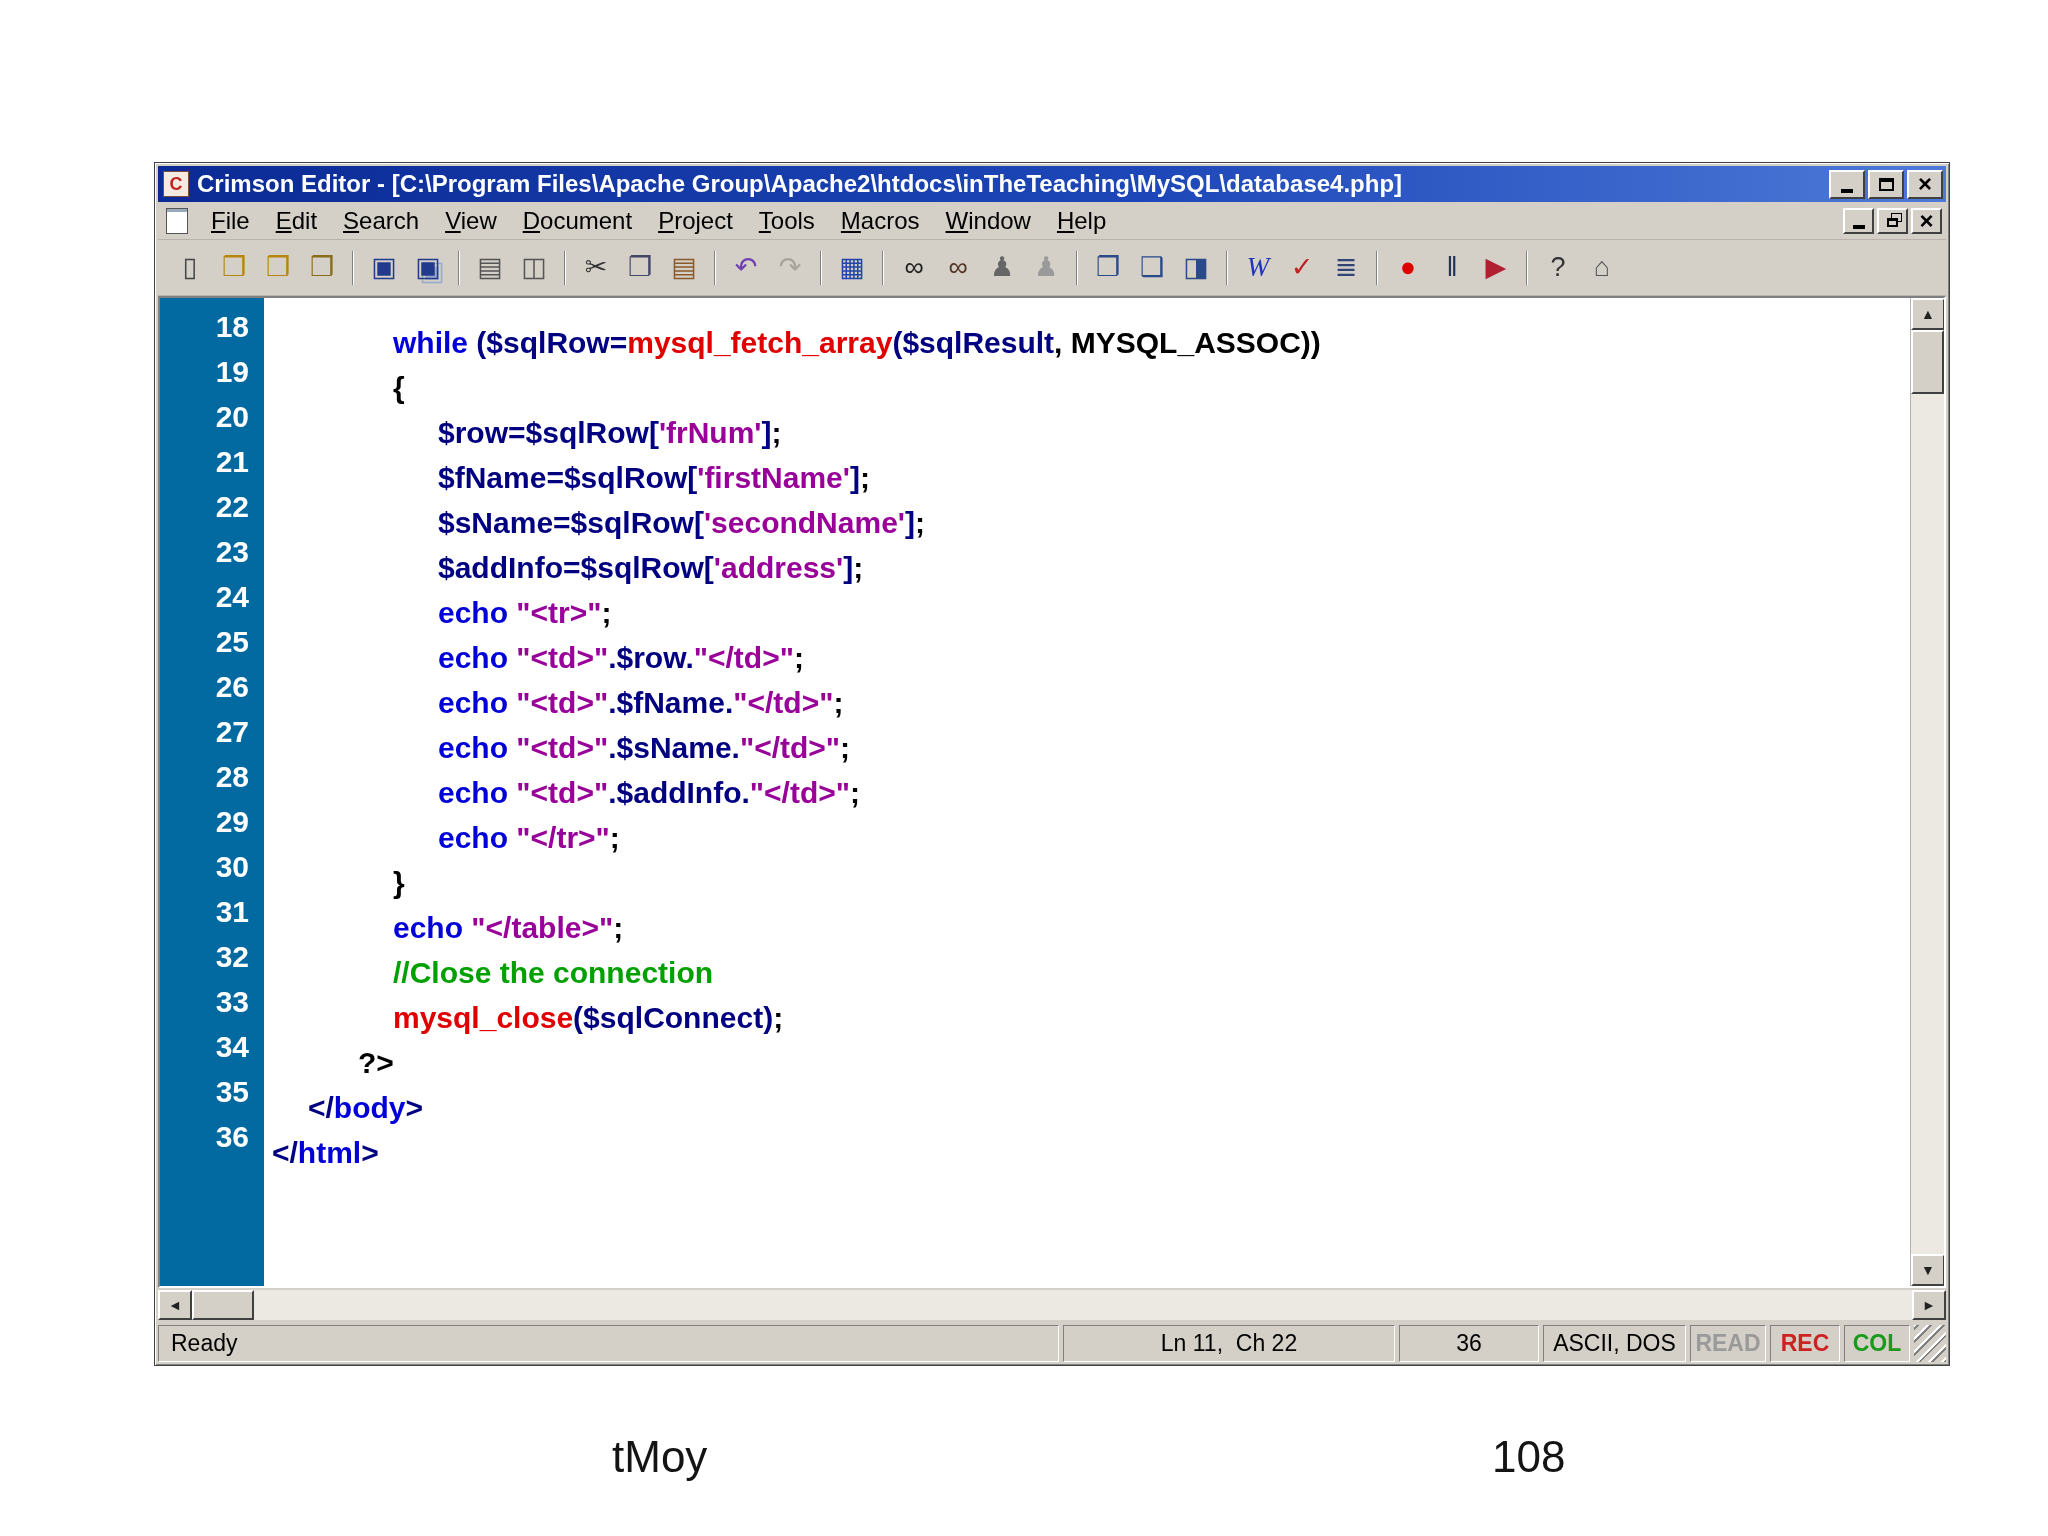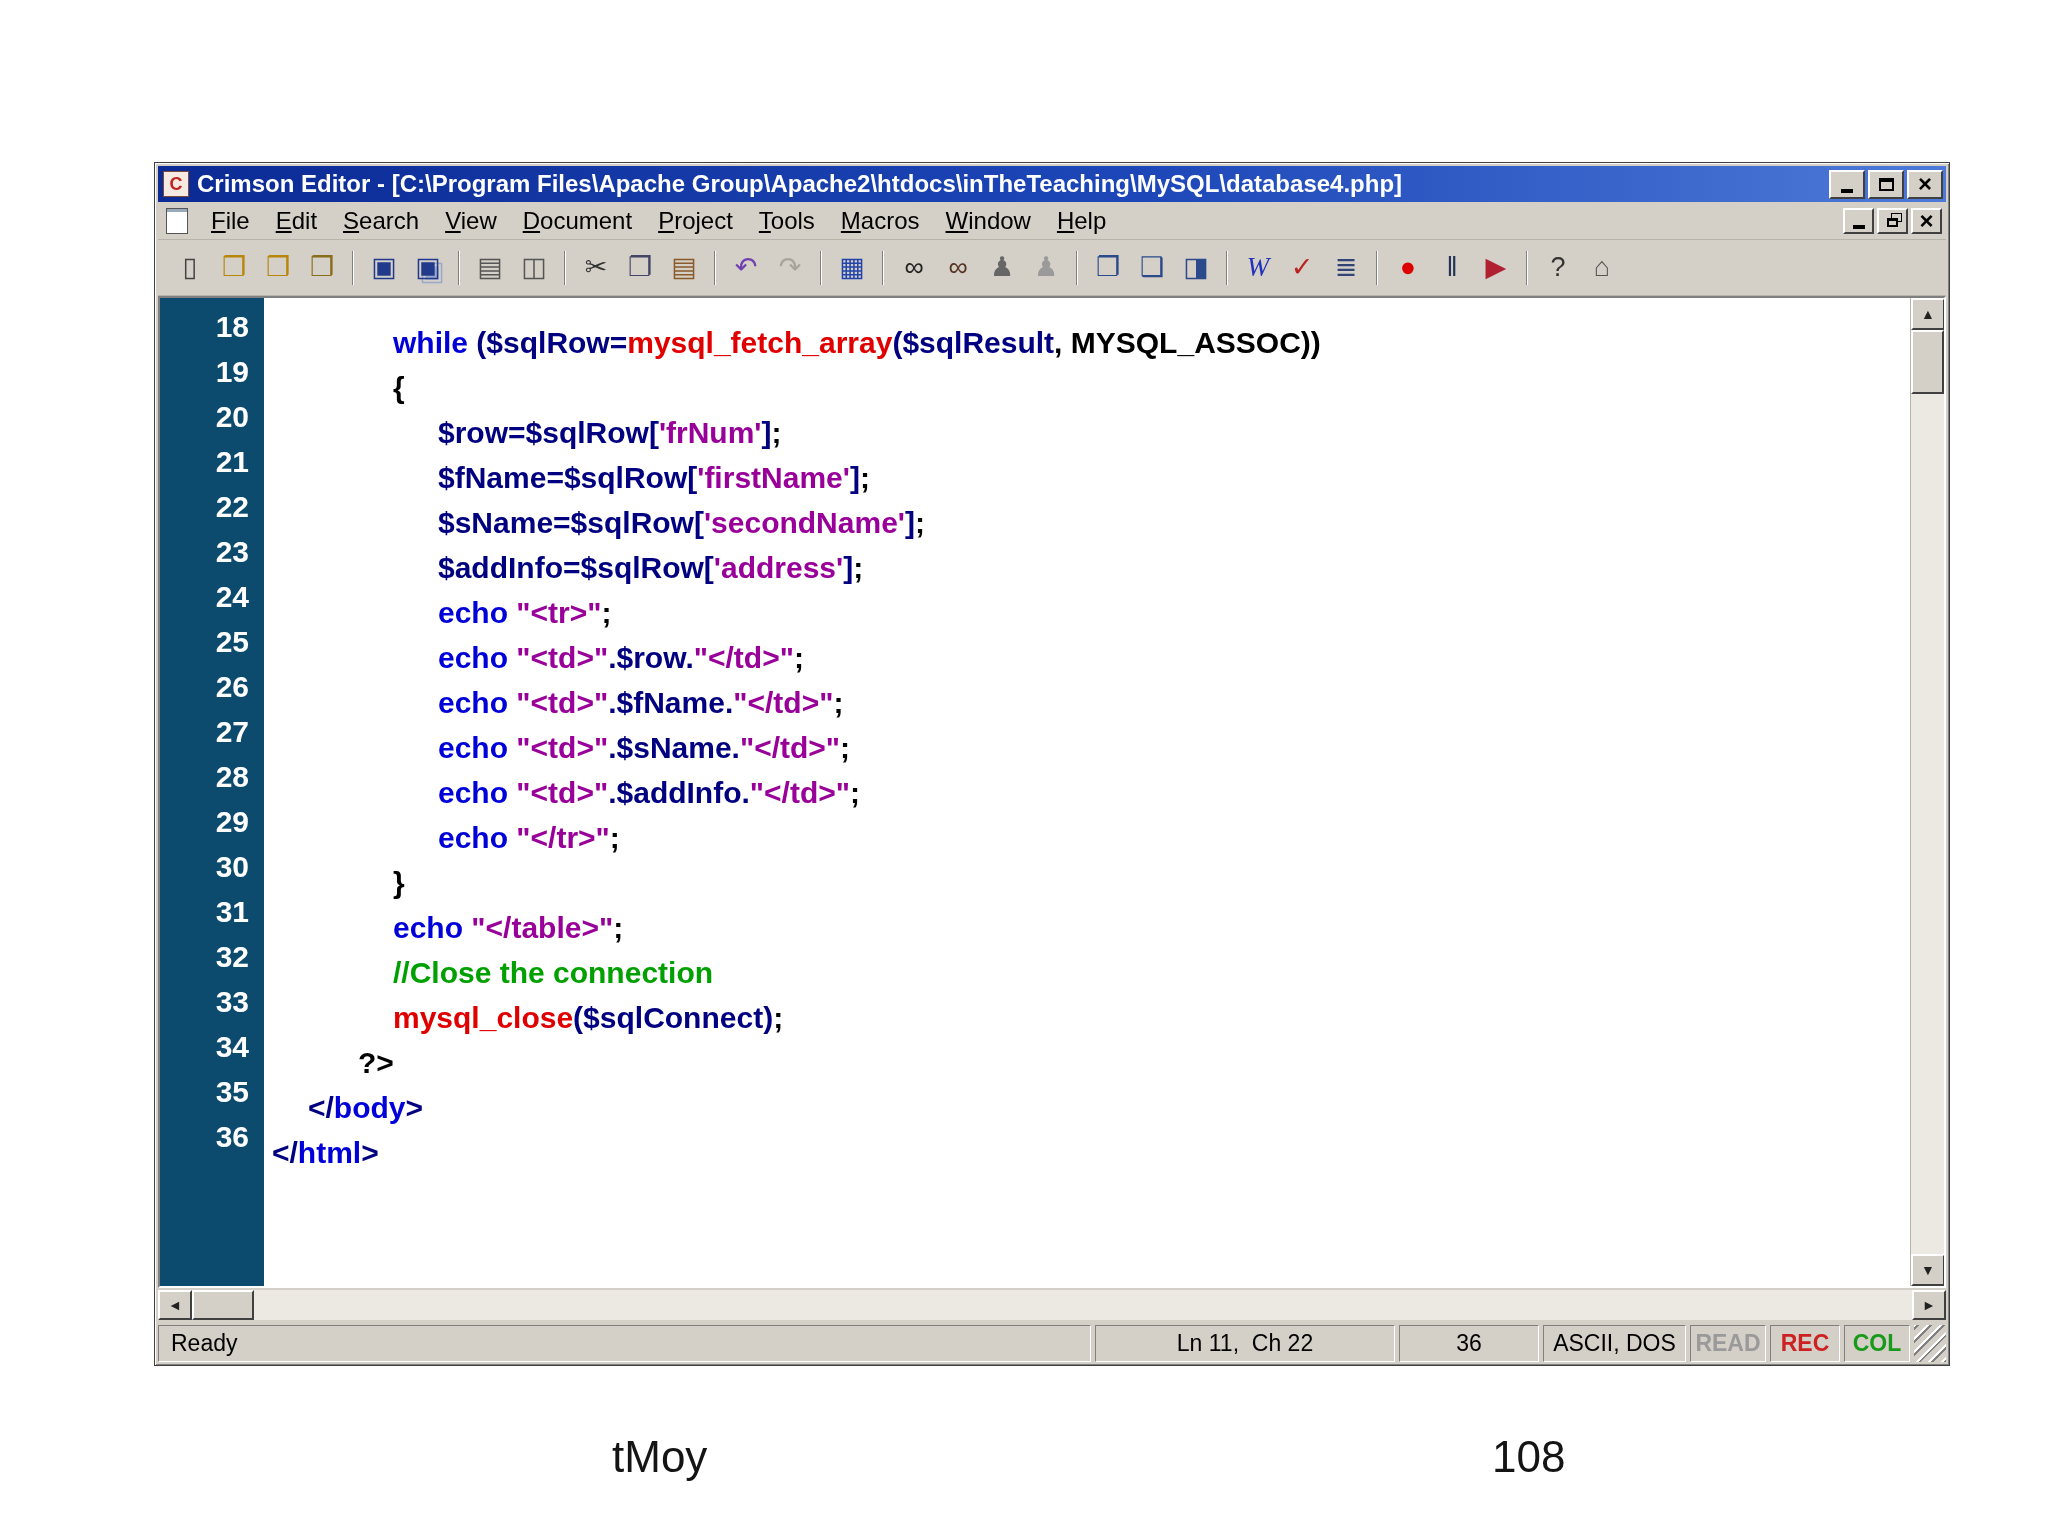--- a/index.html
+++ b/index.html
@@ -48,21 +48,21 @@
   .tglyph { font-size:27px; line-height:1; }
   .tsep { width:2px; height:34px; margin:0 8px; border-left:1px solid #808080; border-right:1px solid #ffffff; }
 
   .tabbar { height:46px; flex:0 0 46px; display:flex; align-items:flex-end; padding-left:10px; }
   .tab { height:40px; display:flex; align-items:center; gap:10px; padding:0 20px;
     background:#D4D0C8; border:2px solid; border-color:#fff #707070 #D4D0C8 #fff; border-bottom:none;
     font-size:24px; }
   .tab-dot { width:15px; height:15px; border-radius:50%; background:#19b219; border:1px solid #0a6a0a; }
 
   .editor { flex:1 1 auto; display:flex; background:#fff; border:2px solid; border-color:#808080 #fff #fff #808080; overflow:hidden; }
-  .gutter { width:104px; flex:0 0 104px; background:#0c4a6e; color:#fff; text-align:right;
+  .gutter { width:104px; flex:0 0 104px; background:#0369a1; color:#fff; text-align:right;
     padding:6px 15px 0 0; font-size:30px; font-weight:bold; line-height:45px; }
   .ln { height:45px; }
   .codearea { flex:1 1 auto; overflow:hidden; padding-top:22px; font-size:30px; font-weight:bold; line-height:45px; white-space:pre; }
   .cl { height:45px; }
   .c-kw { color:#0000d8; }
   .c-fn { color:#e00000; }
   .c-var { color:#000080; }
   .c-str { color:#990099; }
   .c-pl  { color:#000000; }
   .c-cm  { color:#00a000; }
@@ -75,21 +75,21 @@
   .sb-track { flex:1 1 auto; }
 
   .hscroll { height:30px; flex:0 0 30px; background:#ece9e2; display:flex; margin-top:2px; }
   .hscroll .sb-btn { width:34px; height:30px; flex:0 0 34px; }
   .sb-thumb-h { width:62px; flex:0 0 62px; background:#D4D0C8; border:2px solid; border-color:#fff #404040 #404040 #fff; }
 
   .statusbar { height:42px; flex:0 0 42px; display:flex; gap:4px; align-items:stretch; padding-top:5px; font-size:23px; }
   .sp { border:1px solid; border-color:#808080 #fff #fff #808080; padding:5px 12px; white-space:pre;
     display:flex; align-items:center; }
   .sp-ready { flex:1 1 auto; }
-  .sp-pos { width:300px; justify-content:center; }
+  .sp-pos { width:332px; justify-content:center; }
   .sp-lines { width:140px; justify-content:center; }
   .sp-enc { width:143px; justify-content:center; }
   .sp-read { width:76px; justify-content:center; color:#9a9a9a; font-weight:bold; }
   .sp-rec { width:70px; justify-content:center; color:#cc2222; font-weight:bold; }
   .sp-col { width:66px; justify-content:center; color:#1a9a1a; font-weight:bold; }
   .sp-grip { width:32px; border:none; padding:0;
     background:repeating-linear-gradient(135deg,#ffffff 0 2px,#808080 2px 4px,#D4D0C8 4px 9px); }
 
   
   .footer-left { position:absolute; left:118px; top:1432px; font-size:44px; color:#141414; }

